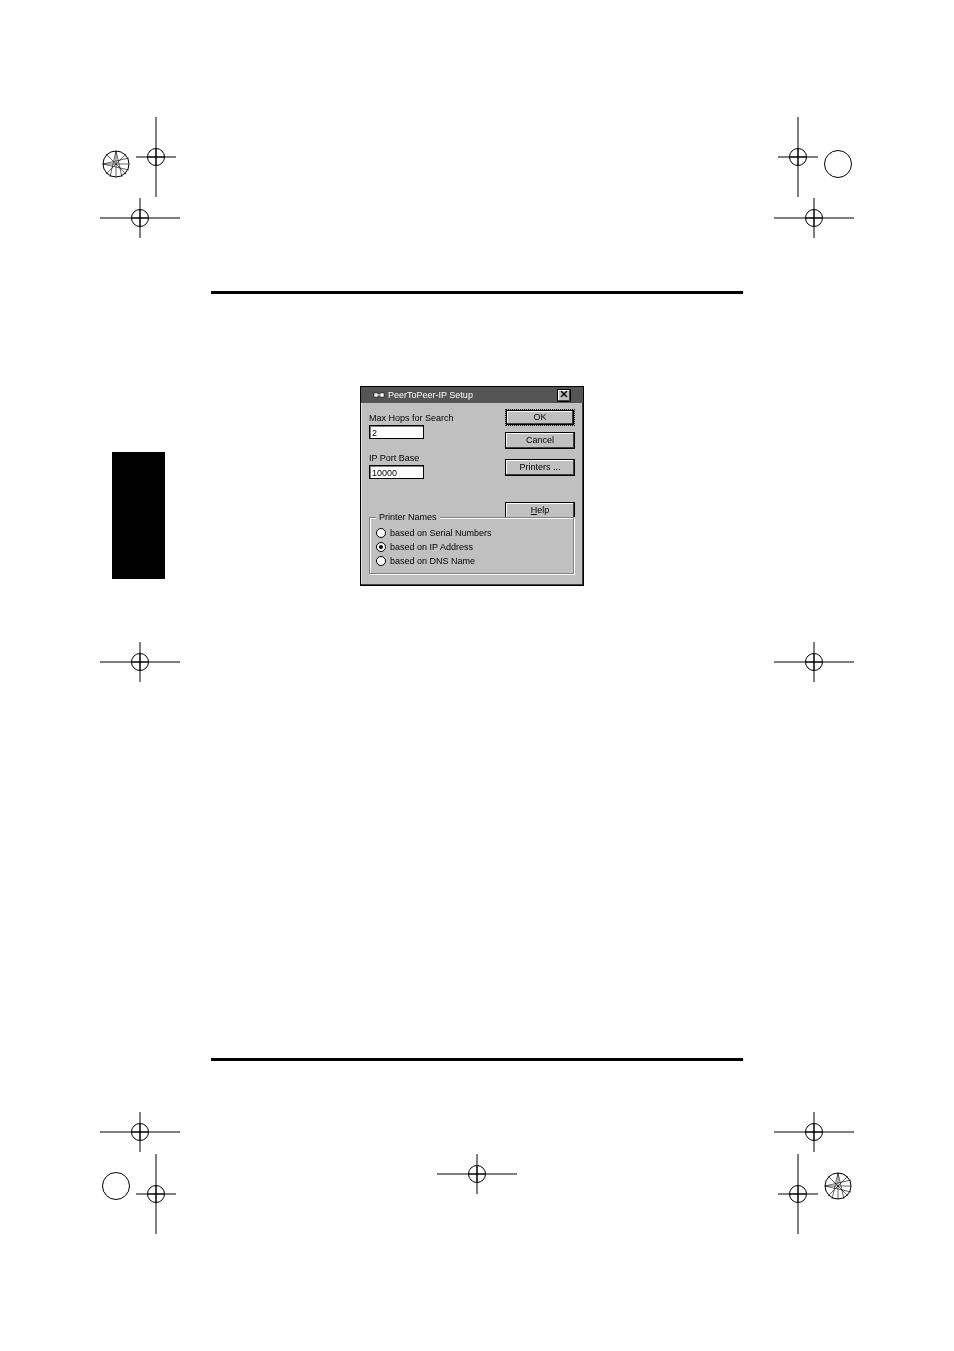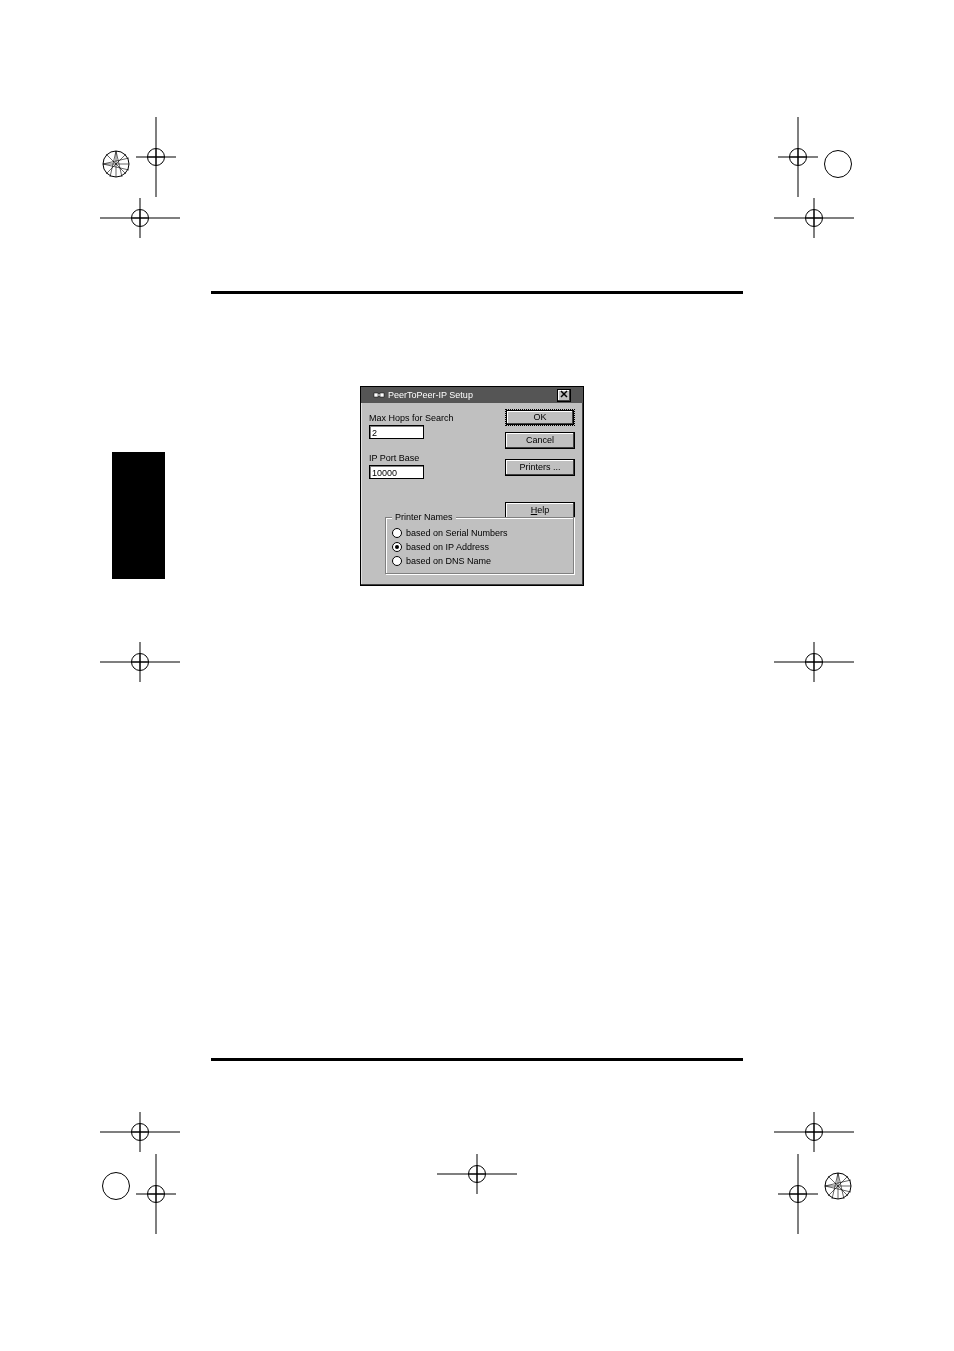--- a/index.html
+++ b/index.html
@@ -331,21 +331,21 @@
     <div class="btn" style="top:29px;">
       <span>Cancel</span>
     </div>
     <div class="btn" style="top:56px;">
       <span>Printers ...</span>
     </div>
     <div class="btn" style="top:79px;margin-top:20px;">
       <span class="ul">H</span><span>elp</span>
     </div>
 
-    <div class="groupbox" style="margin-top:38px;margin-left:16px;">
+    <div class="groupbox" style="margin-top:38px;">
       <div class="legend">Printer Names</div>
       <div class="radio-row">
         <span class="radio"></span>
         <span>based on Serial Numbers</span>
       </div>
       <div class="radio-row">
         <span class="radio selected"></span>
         <span>based on IP Address</span>
       </div>
       <div class="radio-row">

